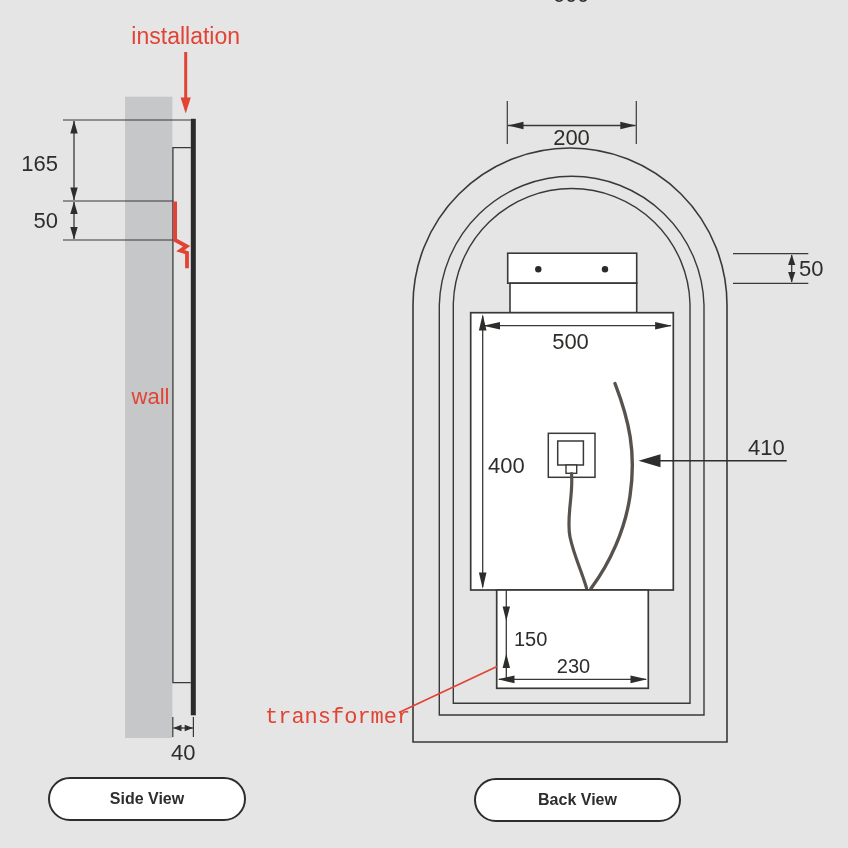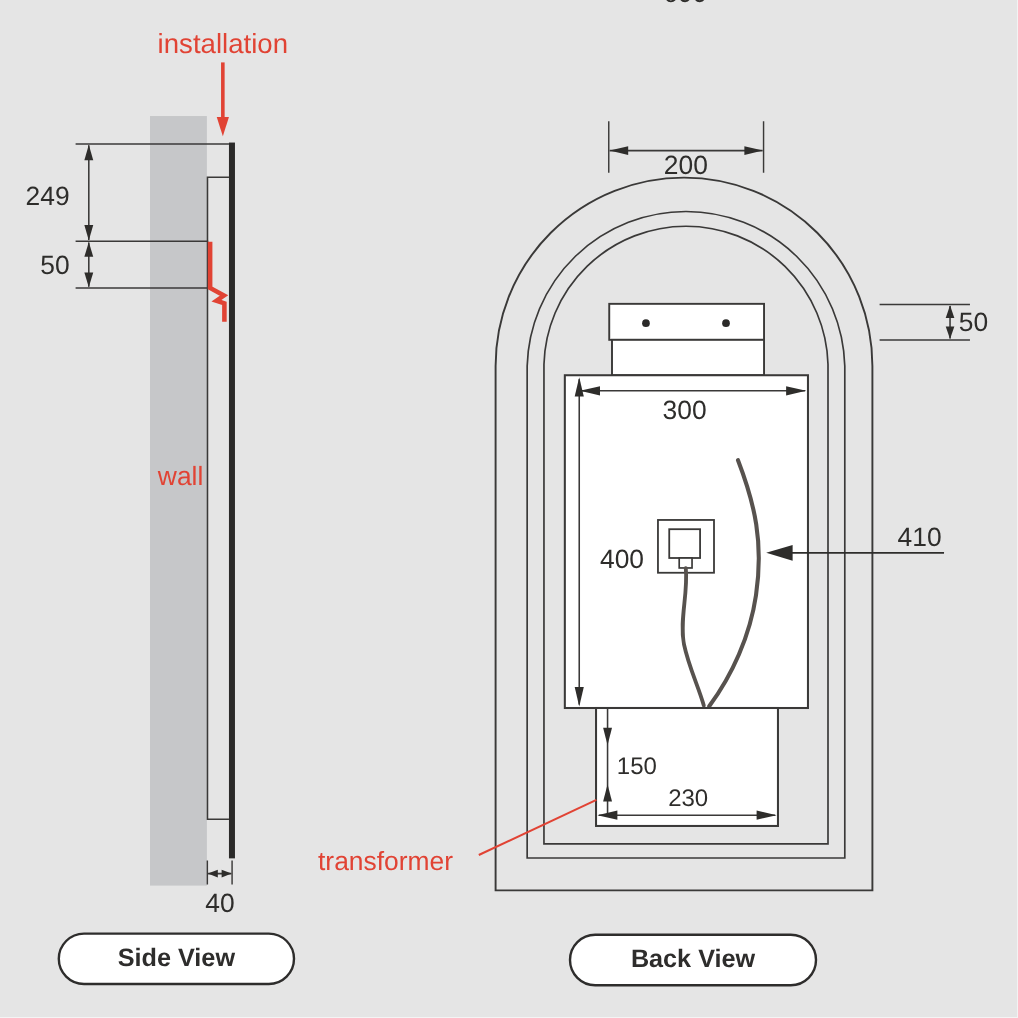--- a/index.html
+++ b/index.html
@@ -12,21 +12,21 @@
     position:absolute;font-size:22px;line-height:24px;color:#2e2d2b;
     white-space:nowrap;letter-spacing:0;
   }
   .sm{font-size:20px;line-height:22px;}
   .red{color:#e14334;}
   .cx{transform:translateX(-50%);}
   .ra{text-align:right;}
   .pill{
     position:absolute;border:2.4px solid #2e2d2c;border-radius:24px;
     display:flex;align-items:center;justify-content:center;
-    font-size:21px;font-weight:700;color:#2e2d2c;background:#ffffff;
+    font-size:16px;font-weight:700;color:#2e2d2c;background:#ffffff;
   }
 </style>
 </head>
 <body>
 
 <div id="root">
 
 <svg width="848" height="848" viewBox="0 0 848 848">
 
   <g>
@@ -119,34 +119,34 @@
 
     <line x1="499" y1="679.3" x2="646" y2="679.3" stroke="#3a3938" stroke-width="1.3"></line>
     <polygon points="497.8,679.3 514.5,675.4 514.5,683.2" fill="#2e2d2b"></polygon>
     <polygon points="647.2,679.3 630.5,675.4 630.5,683.2" fill="#2e2d2b"></polygon>
 
     <line x1="399" y1="712.5" x2="497" y2="666.5" stroke="#e14334" stroke-width="1.7"></line>
   </g>
 </svg>
 
 <span class="lbl red cx" style="left:185.7px;top:24px;font-size:23px;">installation</span>
-<span class="lbl ra" style="left:14px;top:152px;width:44px;">249</span>
+<span class="lbl ra" style="left:14px;top:152px;width:44px;">165</span>
 <span class="lbl ra" style="left:14px;top:209px;width:44px;">50</span>
 <span class="lbl red cx" style="left:150.5px;top:385px;">wall</span>
 <span class="lbl cx" style="left:183.3px;top:741px;">40</span>
 
 <span class="lbl cx" style="left:571px;top:-17px;">600</span>
 <span class="lbl cx" style="left:571.5px;top:99px;margin-top:27px;">200</span>
 <span class="lbl" style="left:799px;top:257px;">50</span>
-<span class="lbl cx" style="left:570.5px;top:330px;">300</span>
-<span class="lbl" style="left:488px;top:454px;margin-left:12px;">400</span>
+<span class="lbl cx" style="left:570.5px;top:330px;">500</span>
+<span class="lbl" style="left:488px;top:454px;">400</span>
 <span class="lbl" style="left:748px;top:436px;">410</span>
 <span class="lbl sm" style="left:514px;top:628px;">150</span>
 <span class="lbl sm cx" style="left:573.5px;top:655px;">230</span>
-<span class="lbl red" style="left:265px;top:706px;">transformer</span>
+<span class="lbl red" style="left:265px;top:706px;font-family:Liberation Mono, monospace;">transformer</span>
 
 <div class="pill" style="left:48px;top:777px;width:194px;height:40px;">
   <span>Side View</span>
 </div>
 <div class="pill" style="left:474px;top:778px;width:203px;height:40px;">
   <span>Back View</span>
 </div>
 
 </div>
 

